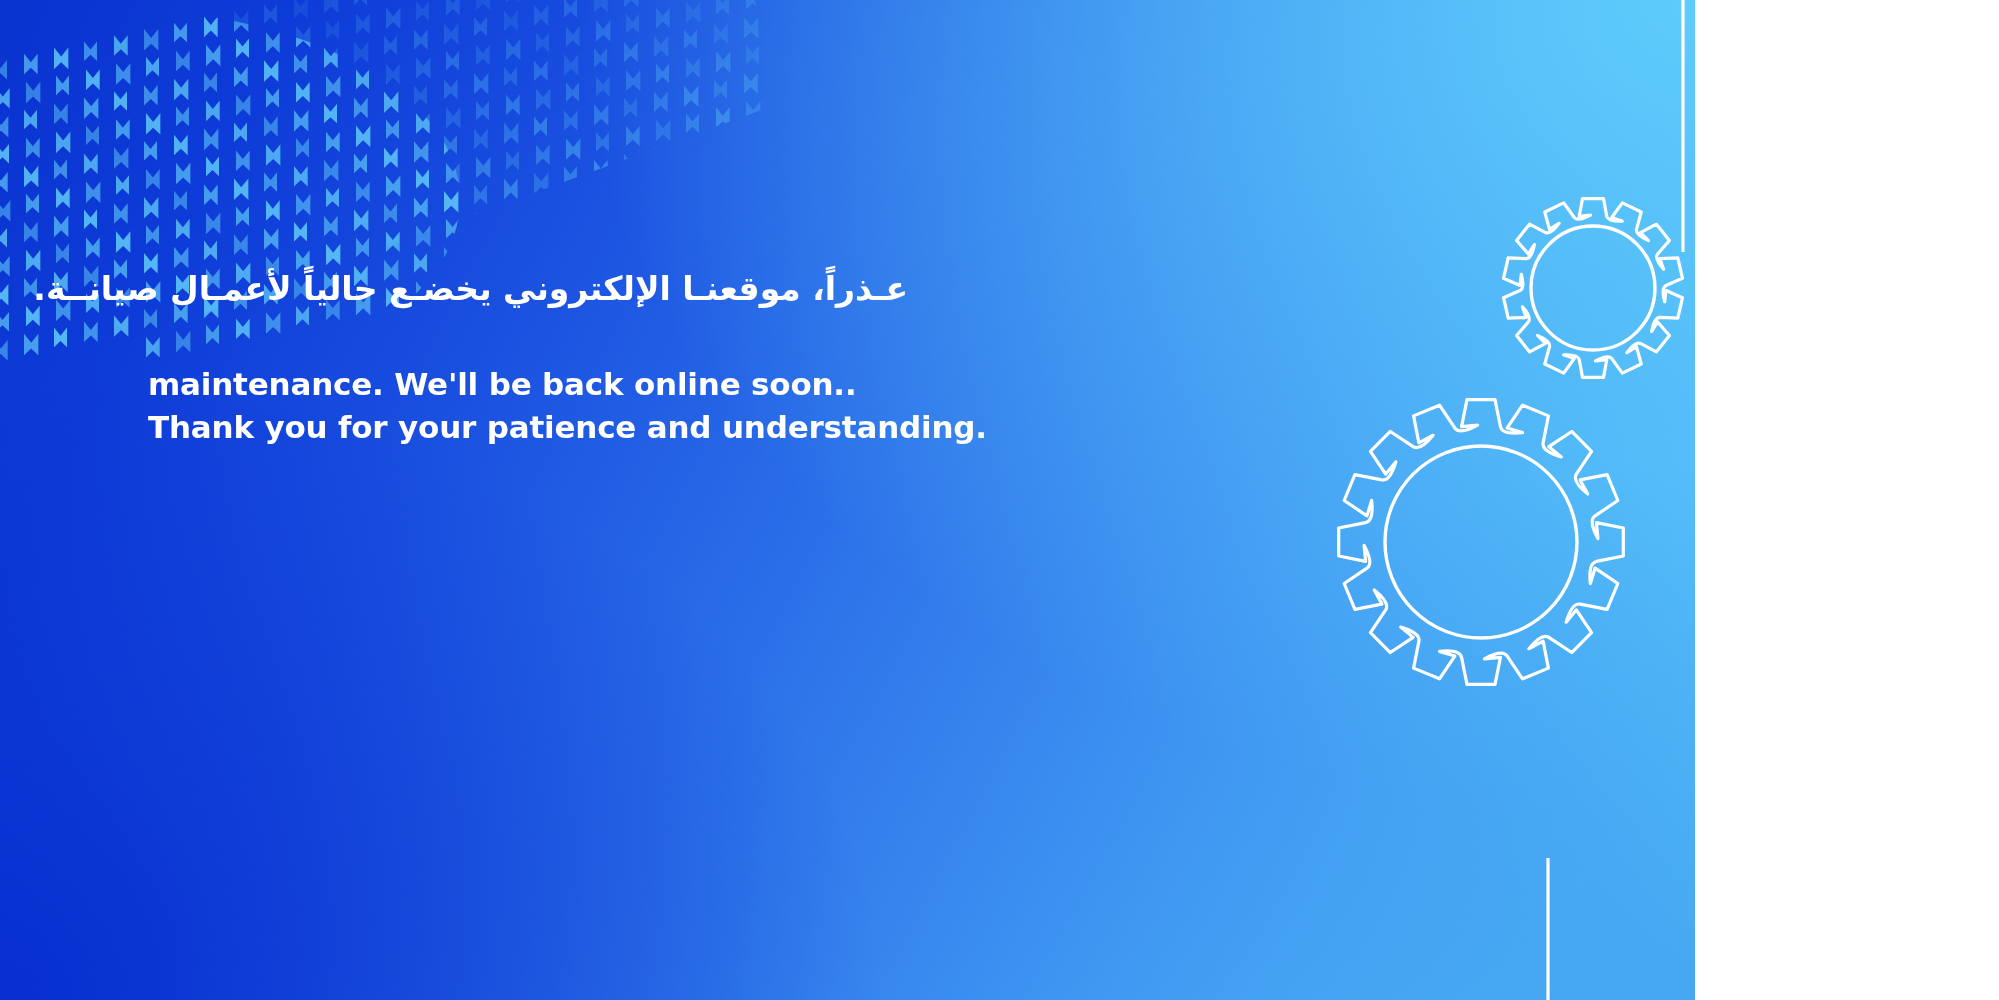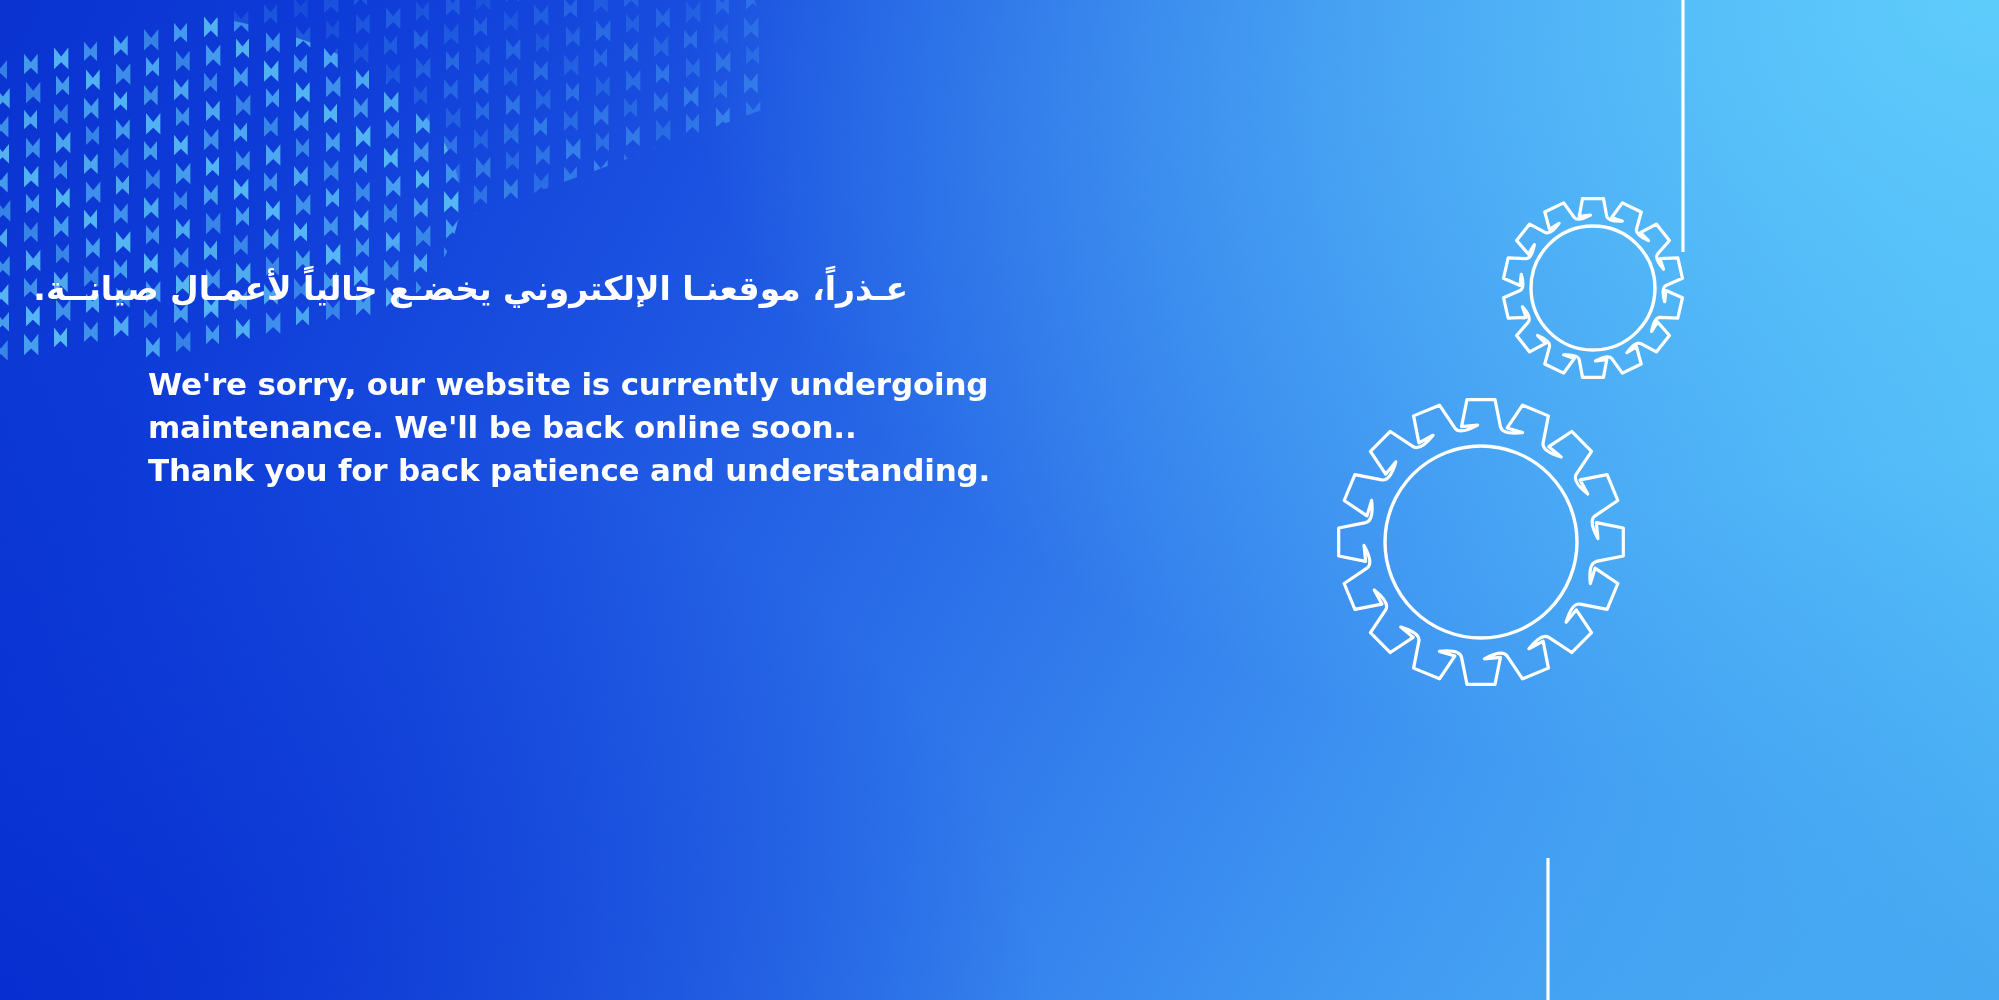--- a/index.html
+++ b/index.html
@@ -1,21 +1,21 @@
 <!DOCTYPE html>
 <html><head>
 <meta charset="utf-8">
 <style>
   html,body{margin:0;padding:0;}
   body{
     width:1999px;height:1000px;overflow:hidden;
     font-family:"DejaVu Sans","Liberation Sans",sans-serif;
   }
   #page{
-    position:relative;width:1999px;height:1000px;overflow:hidden;
+    position:relative;width:1695px;height:1000px;overflow:hidden;
     background:
       radial-gradient(120% 150% at 100% 0%, #5ECCFB 0%, rgba(94,204,251,0) 55%),
       linear-gradient(118deg, #0A33D0 0%, #0E3CD8 14%, #1A50E0 30%, #2A6DE8 48%, #3A8CF0 66%, #49ABF6 82%, #57CAFB 100%);
   }
   
   #page::after{
     content:"";position:absolute;inset:0;pointer-events:none;
     background:
       radial-gradient(90% 110% at 0% 100%, rgba(5,42,206,.85) 0%, rgba(5,42,206,0) 58%),
       radial-gradient(70% 90% at 100% 100%, rgba(53,133,232,.50) 0%, rgba(53,133,232,0) 60%);
@@ -379,21 +379,20 @@
   </div>
 
   <div class="layer" id="text-layer">
     <div id="text-block">
 
       <div>
         <div class="ar-line">عـذراً، موقعنـا الإلكتروني يخضـع حالياً لأعمـال صيانــة.</div>
       </div>
 
       <div class="en-block">
-        <div class="en-line">We're sorry, our website is currently undergoing</div>
         <div class="en-line">maintenance. We'll be back online soon..</div>
-        <div class="en-line">Thank you for back patience and understanding.</div>
+        <div class="en-line">Thank you for your patience and understanding.</div>
       </div>
 
     </div>
   </div>
 
 </div>
 
 </body></html>

